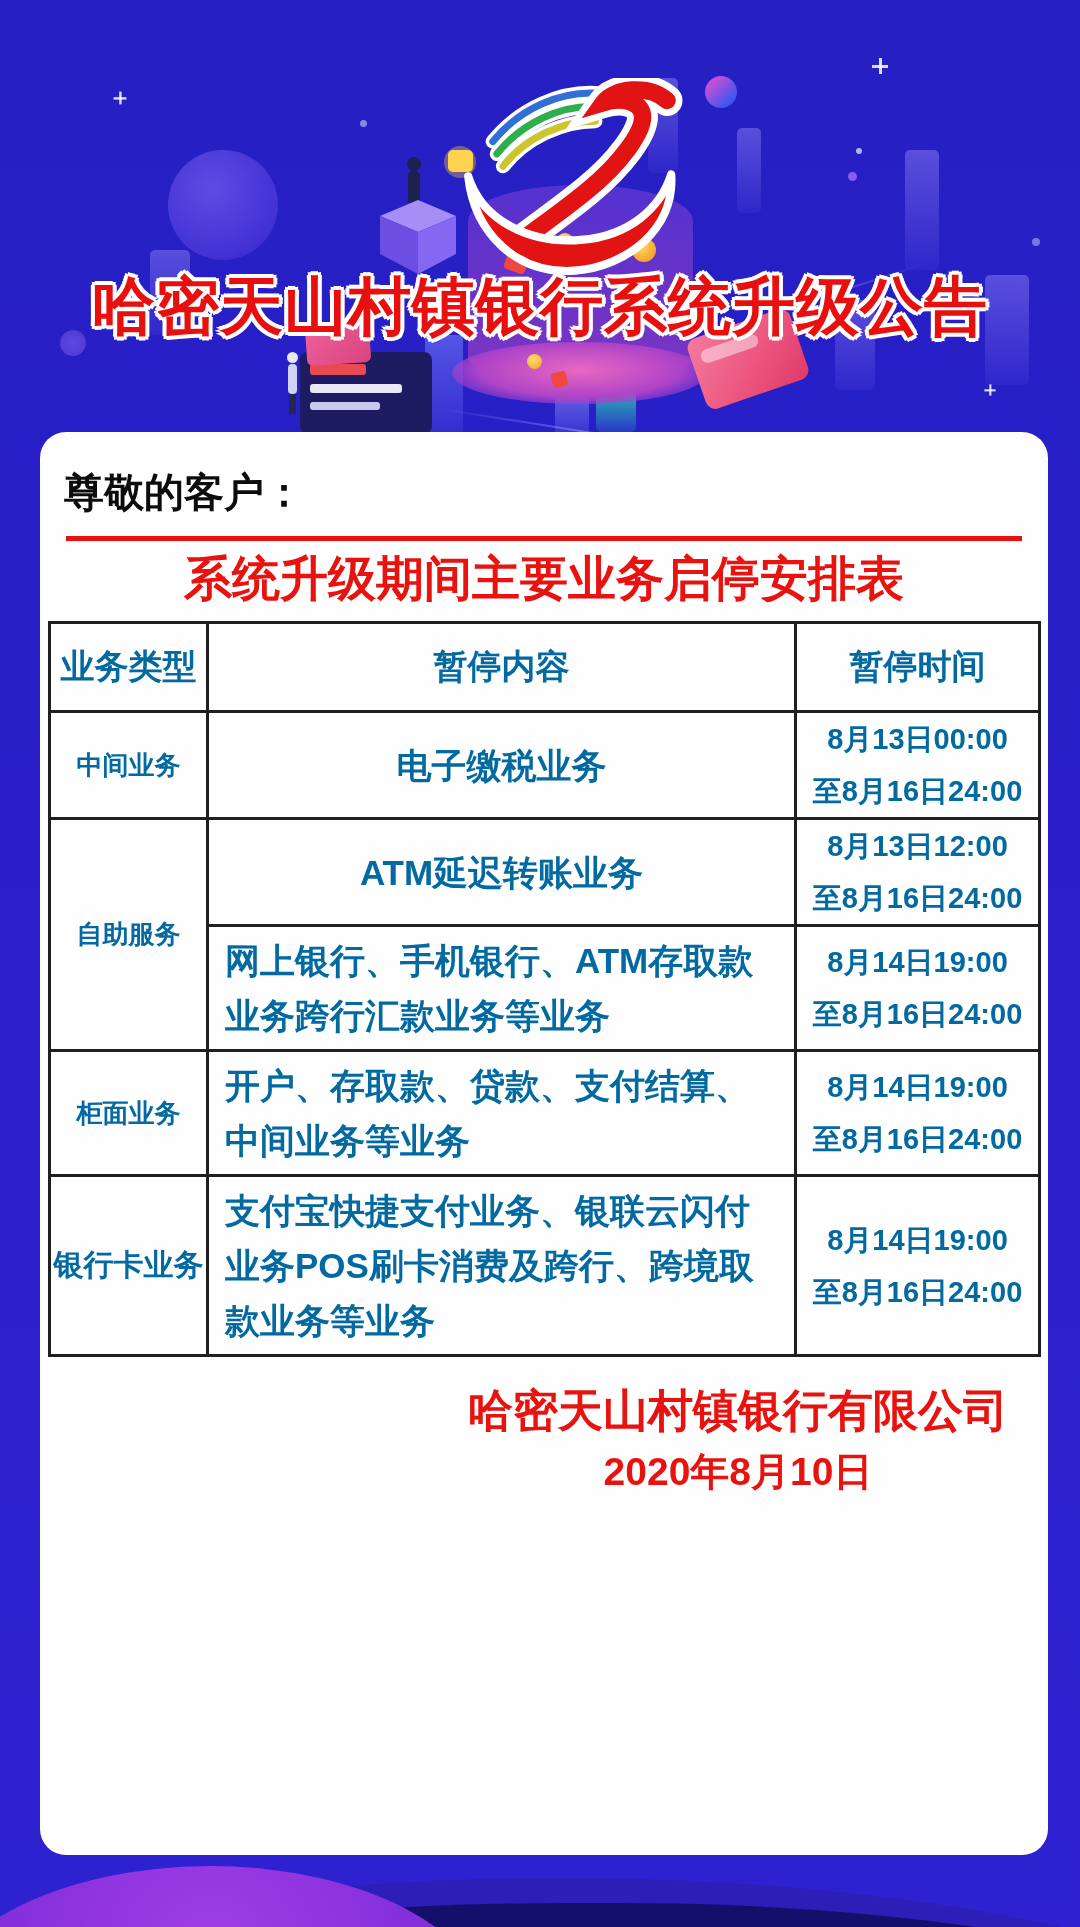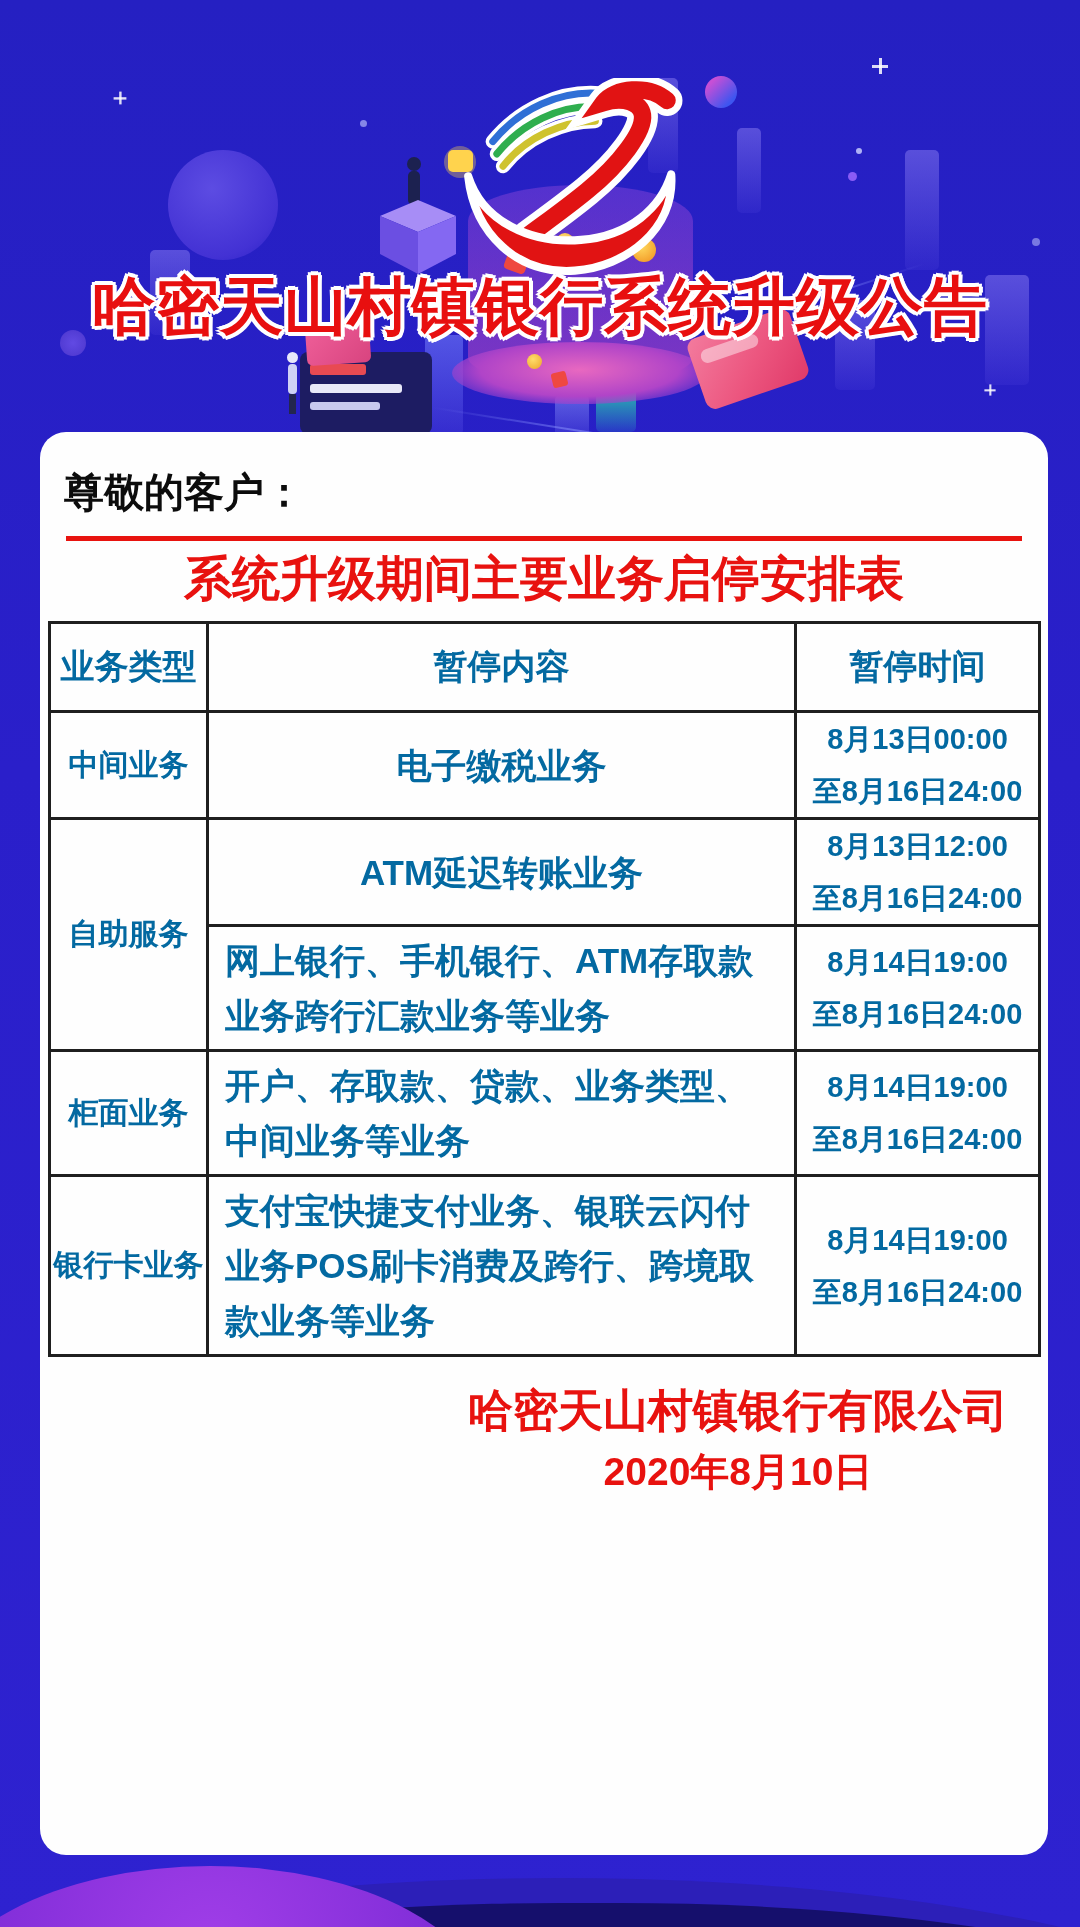--- a/index.html
+++ b/index.html
@@ -84,21 +84,21 @@
   .para{margin:0;font-size:40px;line-height:61px;text-align:justify;text-indent:2em;}
   .divider{height:5px;background:#e8130f;margin:13px 26px 0 26px;}
   .tbl-heading{margin-top:9px;text-align:center;font-size:48px;font-weight:900;color:#e8120f;line-height:58px;}
   table.schedule{border-collapse:collapse;margin:13px 8px 0 8px;width:990px;table-layout:fixed;}
   table.schedule th,table.schedule td{border:3px solid #1f1f1f;font-weight:700;color:#0369a1;padding:0;}
   col.c1{width:158px;} col.c2{width:588px;} col.c3{width:244px;}
   thead tr{height:89px;}
   tbody tr.r1{height:95px;} tbody tr.r2{height:88px;} tbody tr.r3{height:96px;}
   tbody tr.r4{height:123px;} tbody tr.r5{height:131px;}
   th{font-size:34px;text-align:center;}
-  td.type{font-size:30px;text-align:center;white-space:nowrap;}
+  td.type{font-size:26px;text-align:center;white-space:nowrap;}
   td.type.small{font-size:30px;}
   td.content{font-size:35px;text-align:center;line-height:55px;}
   td.content.left{text-align:left;padding:6px 16px;}
   td.time{text-align:center;}
   .time-line{font-size:29px;line-height:52px;}
   .sign{width:540px;margin:26px 40px 0 auto;text-align:center;color:#e8120f;font-weight:800;}
   .sign .company{font-size:45px;line-height:56px;}
   .sign .date{font-size:39px;line-height:66px;}
   
   .wave{position:absolute;z-index:1;}
@@ -221,21 +221,21 @@
         </tr>
         <tr class="r3">
           <td class="content left">网上银行、手机银行、ATM存取款业务跨行汇款业务等业务</td>
           <td class="time">
             <div class="time-line">8月14日19:00</div>
             <div class="time-line">至8月16日24:00</div>
           </td>
         </tr>
         <tr class="r4">
           <td class="type">柜面业务</td>
-          <td class="content left">开户、存取款、贷款、业务类型、中间业务等业务</td>
+          <td class="content left">开户、存取款、贷款、支付结算、中间业务等业务</td>
           <td class="time">
             <div class="time-line">8月14日19:00</div>
             <div class="time-line">至8月16日24:00</div>
           </td>
         </tr>
         <tr class="r5">
           <td class="type small">银行卡业务</td>
           <td class="content left">支付宝快捷支付业务、银联云闪付业务POS刷卡消费及跨行、跨境取款业务等业务</td>
           <td class="time">
             <div class="time-line">8月14日19:00</div>

